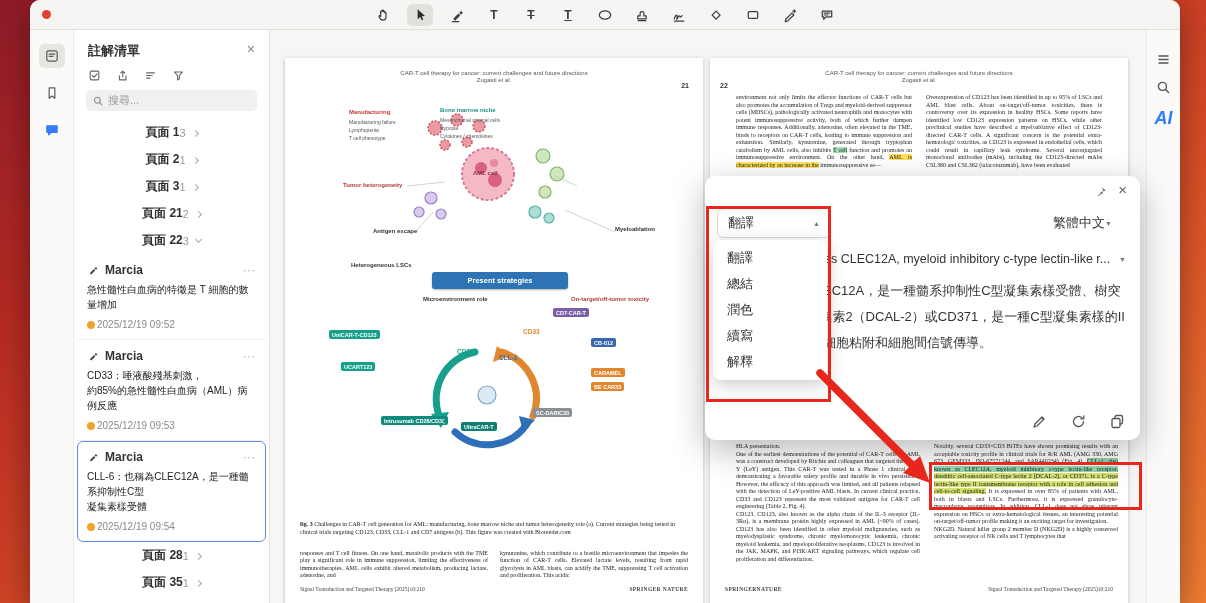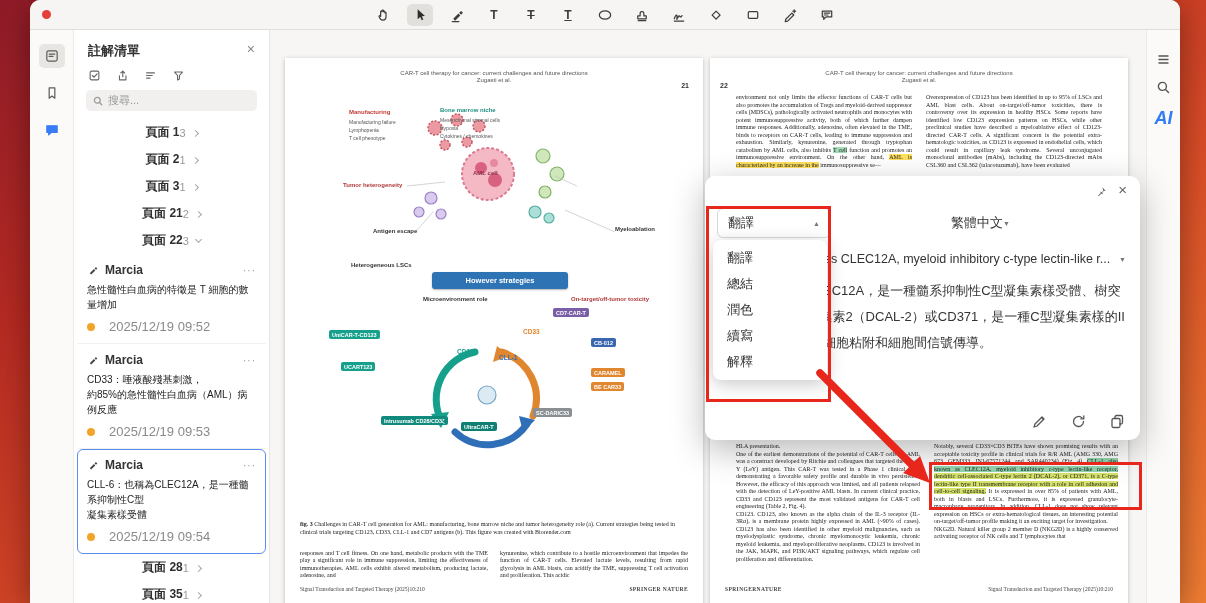--- a/index.html
+++ b/index.html
@@ -44,21 +44,21 @@
 .chev{width:5px;height:5px;border-right:1.4px solid #a8a8a8;border-bottom:1.4px solid #a8a8a8;
   transform:rotate(-45deg);margin-top:1px}
 .chev.down{transform:rotate(45deg);margin-top:-2px}
 .sb-card{margin:0 3px;padding:8px 9px 9px;border:1px solid transparent;border-bottom-color:#f1f0ee}
 .sb-card.sel{border:1px solid #5b8def;border-radius:6px}
 .sb-card-head{display:flex;align-items:center;gap:6px}
 .sb-card-head svg{width:12px;height:12px;color:#444;fill:#444}
 .sb-author{font-weight:700;font-size:12px;flex:1}
 .sb-more{color:#999;font-size:10px;letter-spacing:1px}
 .sb-card-text{margin:5px 0 7px;font-size:10px;line-height:1.5;color:#222;white-space:pre-line}
-.sb-card-meta{display:flex;align-items:center;gap:14px;font-size:13px;color:#8a8a8a}
+.sb-card-meta{display:flex;align-items:center;gap:2px;font-size:10px;color:#8a8a8a}
 .dot{width:8px;height:8px;border-radius:50%;background:#f0a429}
 
 .pdf{flex:1;position:relative;background:#f7f6f4}
 .page{position:absolute;top:28px;width:418px;height:560px;background:#fff;box-shadow:0 1px 4px rgba(0,0,0,.25)}
 .pleft{left:15px}.pright{left:440px}
 .p-head{position:absolute;top:12px;left:0;right:0;text-align:center;color:#555}
 .p-title{font-size:6px}
 .p-authors{font-size:6px;margin-top:1px}
 .p-num{position:absolute;top:24px;font-size:7px;font-weight:700;color:#333}
 .p-num.r{right:14px}.p-num.l{left:10px}
@@ -97,21 +97,21 @@
 mark.hgg{background:#93d6ae;color:inherit}
 mark.hl{background:#d6e36a;color:inherit}
 
 .popup{position:absolute;left:435px;top:146px;width:435px;height:264px;background:#fff;border-radius:10px;
   box-shadow:0 10px 34px rgba(0,0,0,.28);z-index:20;font-size:13px;color:#333}
 .pp-pin{position:absolute;right:33px;top:9px;width:13px;height:13px;color:#666}
 .pp-close{position:absolute;right:13px;top:6px;font-size:15px;color:#666;line-height:1}
 .pp-action{position:absolute;left:12px;top:32px;width:114px;height:30px;border:1px solid #d8d8d8;border-radius:6px;
   display:flex;align-items:center;justify-content:space-between;padding:0 10px;background:#fff}
 .pp-lang{position:absolute;left:140px;right:24px;top:32px;height:30px;display:flex;align-items:center;
-  justify-content:center;padding:0 4px}
+  justify-content:flex-end;padding:0 4px}
 .pp-src{position:absolute;left:12px;right:14px;top:70px;height:26px;display:flex;align-items:center;
   justify-content:space-between;gap:8px}
 .pp-src .t{white-space:nowrap;overflow:hidden;text-overflow:ellipsis;font-size:12.5px;color:#333}
 .caret{font-size:7px;color:#777}
 .pp-result{position:absolute;left:14px;right:14px;top:102px;height:132px;line-height:26px;font-size:13px;overflow:hidden}
 .pp-menu{position:absolute;left:8px;top:64px;width:114px;background:#fff;border-radius:8px;
   box-shadow:0 4px 18px rgba(0,0,0,.22);padding:5px 0;z-index:5}
 .pp-mi{height:26px;line-height:26px;padding-left:14px;font-size:13px;color:#333}
 .pp-foot{position:absolute;right:14px;bottom:10px;display:flex;gap:22px;color:#555}
 .pp-foot svg{width:17px;height:17px;stroke:currentColor;fill:none;stroke-width:1.3;stroke-linecap:round;stroke-linejoin:round}
@@ -419,21 +419,21 @@
               <div>Cytokines / chemokines</div>
             </div>
 
             <div class="fig-label cell" style="left:188px;top:80px">AML cell</div>
             <div class="fig-label red" style="left:58px;top:92px">Tumor heterogeneity</div>
             <div class="fig-label" style="left:88px;top:138px">Antigen escape</div>
             <div class="fig-label" style="left:330px;top:136px">Myeloablation</div>
             <div class="fig-label" style="left:66px;top:172px">Heterogeneous LSCs</div>
             <div class="fig-label" style="left:138px;top:206px">Microenvironment role</div>
             <div class="fig-label red" style="left:286px;top:206px">On-target/off-tumor toxicity</div>
-            <div class="banner">However strategies</div>
+            <div class="banner">Present strategies</div>
 
             <div class="t-label teal" style="left:172px;top:258px">CD123</div>
             <div class="t-label blue" style="left:214px;top:264px">CLL-1</div>
             <div class="t-label orange" style="left:238px;top:238px">CD33</div>
 
             <div class="chip" style="left:44px;top:240px;background:#16a08c">UniCAR-T-CD123</div>
             <div class="chip" style="left:56px;top:272px;background:#16a08c">UCART123</div>
             <div class="chip" style="left:268px;top:218px;background:#7a5ea8">CD7-CAR-T</div>
             <div class="chip" style="left:306px;top:248px;background:#3a66b0">CB-012</div>
             <div class="chip" style="left:306px;top:278px;background:#e0862e">CARAMEL</div>

